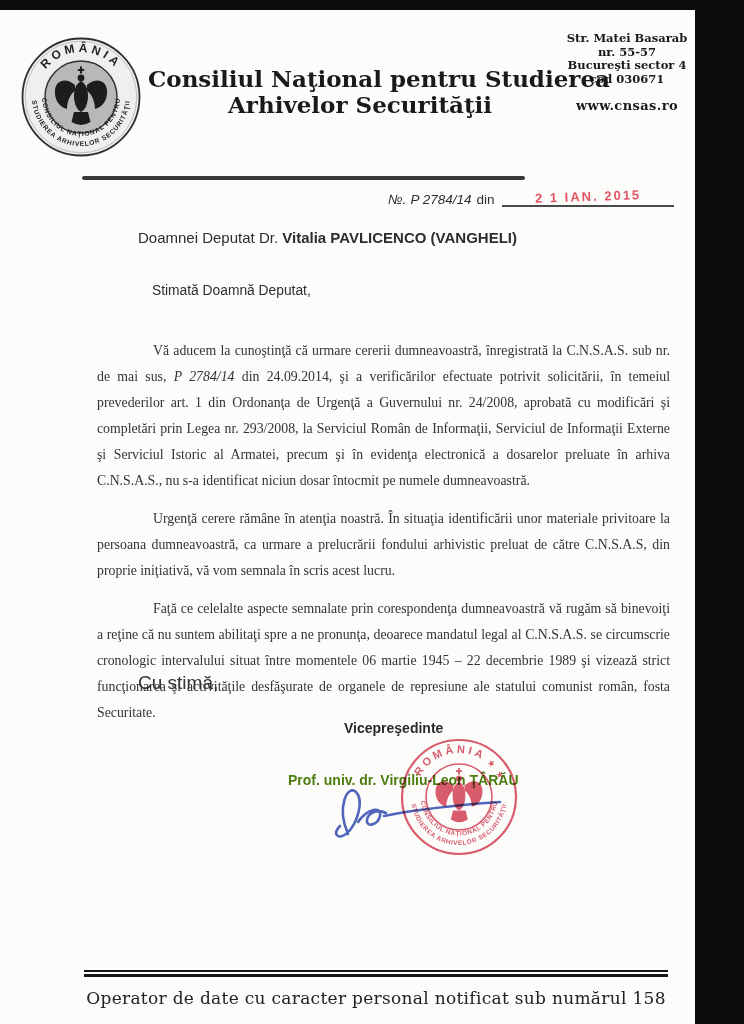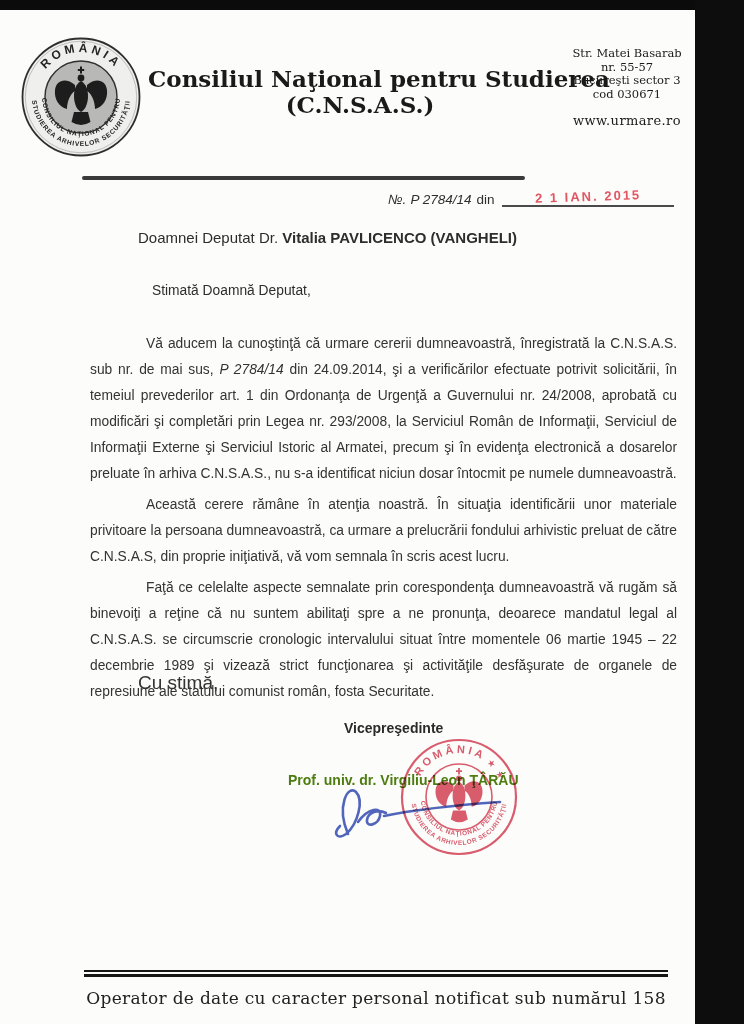--- a/index.html
+++ b/index.html
@@ -16,41 +16,41 @@
   .page{left:0;top:10px;width:695px;height:1014px;background:#fcfcfb;}
 
   
   .seal{left:20px;top:36px;}
   .org-name{
     left:148px;top:66px;width:424px;text-align:center;
     font-family:"DejaVu Serif",serif;font-weight:bold;color:#1a1a1a;
   }
   .org-name div{font-size:23px;line-height:26px;white-space:nowrap;}
   .contact{
-    left:552px;top:47px;width:150px;text-align:center;
-    font-family:"DejaVu Serif",serif;font-weight:normal;
+    left:552px;top:32px;width:150px;text-align:center;
+    font-family:"DejaVu Serif",serif;font-weight:bold;
     font-size:11.5px;line-height:13.5px;color:#191919;
   }
   .contact .grp{margin-bottom:13px;}
   .contact .website{font-size:13px;letter-spacing:.4px;margin-top:2px;}
   .header-rule{left:82px;top:176px;width:443px;height:4px;background:#3a3a3a;border-radius:2px;}
 
   
   .ref{left:388px;top:189px;display:flex;align-items:flex-end;font-size:13.5px;color:#2f2f2f;}
   .ref .no{font-style:italic;margin-right:4px;}
   .ref .num{font-style:italic;margin-right:5px;}
   .date-slot{display:inline-block;width:172px;border-bottom:2px solid #4a4a4a;text-align:center;margin-left:8px;padding-bottom:1px;}
   .date-stamp{display:inline-block;color:#e25562;font-weight:bold;font-size:13px;letter-spacing:2px;transform:rotate(-2deg);white-space:nowrap;}
 
   
   .recipient{left:138px;top:229px;font-size:15px;color:#2d2d2d;}
   .recipient .name{font-weight:bold;}
   .greeting{left:152px;top:283px;font-size:13.8px;color:#2d2d2d;}
   .body-text{left:85px;top:326px;width:597px;font-size:13.8px;line-height:26px;color:#333;text-align:justify;}
-  .body-text p{margin:5px;text-indent:56px;}
+  .body-text p{margin:12px;text-indent:56px;font-family:Liberation Serif, serif;}
   .body-text .ref-it{font-style:italic;}
   .regards{left:138px;top:672px;font-size:19px;color:#333;}
   .role{left:344px;top:720px;font-size:14px;font-weight:bold;color:#2a2a2a;}
   .signer{left:288px;top:772px;font-size:14px;font-weight:bold;color:#4d7c0f;white-space:nowrap;}
 
   .signature{left:318px;top:776px;}
   .stamp{left:398px;top:736px;opacity:.88;mix-blend-mode:multiply;}
 
   
   .footer-rule{left:84px;top:970px;width:584px;height:2px;border-top:2px solid #161616;border-bottom:3px solid #161616;}
@@ -88,31 +88,31 @@
     <circle cx="61" cy="42" r="3.4" fill="#1d1d1d"></circle>
     <path d="M61 45 C56 48 54 53 54 60 C54 68 57 74 61 76 C65 74 68 68 68 60 C68 53 66 48 61 45 Z" fill="#1d1d1d"></path>
     <path d="M55 49 C46 41 36 44 35 54 C34 63 39 71 47 73 C47 66 50 58 55 55 Z" fill="#1d1d1d"></path>
     <path d="M67 49 C76 41 86 44 87 54 C88 63 83 71 75 73 C75 66 72 58 67 55 Z" fill="#1d1d1d"></path>
     <path d="M54 76 h14 l2.5 10 q-9.5 6 -19 0 Z" fill="#1d1d1d"></path>
   </g>
 </svg>
 
 <div class="abs org-name">
   <div>Consiliul Naţional pentru Studierea</div>
-  <div>(C.N.S.A.S.)</div>
+  <div>Arhivelor Securităţii</div>
 </div>
 
 <div class="abs contact">
   <div class="grp">
     <div>Str. Matei Basarab</div>
     <div>nr. 55-57</div>
-    <div>Bucureşti sector 3</div>
+    <div>Bucureşti sector 4</div>
     <div>cod 030671</div>
   </div>
-  <div class="website">www.urmare.ro</div>
+  <div class="website">www.cnsas.ro</div>
 </div>
 
 <div class="abs header-rule"></div>
 
 <div class="abs ref">
   <span class="no">№.</span>
   <span class="num">P 2784/14</span>
   <span>din</span>
   <span class="date-slot">
     <span class="date-stamp">2 1 IAN. 2015</span>
@@ -120,21 +120,21 @@
 </div>
 
 <div class="abs recipient">
   <span>Doamnei Deputat Dr. </span><span class="name">Vitalia PAVLICENCO (VANGHELI)</span>
 </div>
 
 <div class="abs greeting">Stimată Doamnă Deputat,</div>
 
 <div class="abs body-text">
   <p><span>Vă aducem la cunoştinţă că urmare cererii dumneavoastră, înregistrată la C.N.S.A.S. sub nr. de mai sus, </span><span class="ref-it">P 2784/14</span><span> din 24.09.2014, şi a verificărilor efectuate potrivit solicitării, în temeiul prevederilor art. 1 din Ordonanţa de Urgenţă a Guvernului nr. 24/2008, aprobată cu modificări şi completări prin Legea nr. 293/2008, la Serviciul Român de Informaţii, Serviciul de Informaţii Externe şi Serviciul Istoric al Armatei, precum şi în evidenţa electronică a dosarelor preluate în arhiva C.N.S.A.S., nu s-a identificat niciun dosar întocmit pe numele dumneavoastră.</span></p>
-  <p>Această cerere rămâne în atenţia noastră. În situaţia identificării unor materiale privitoare la persoana dumneavoastră, ca urmare a prelucrării fondului arhivistic preluat de către C.N.S.A.S, din proprie iniţiativă, vă vom semnala în scris acest lucru.</p>
+  <p>Urgenţă cerere rămâne în atenţia noastră. În situaţia identificării unor materiale privitoare la persoana dumneavoastră, ca urmare a prelucrării fondului arhivistic preluat de către C.N.S.A.S, din proprie iniţiativă, vă vom semnala în scris acest lucru.</p>
   <p>Faţă ce celelalte aspecte semnalate prin corespondenţa dumneavoastră vă rugăm să binevoiţi a reţine că nu suntem abilitaţi spre a ne pronunţa, deoarece mandatul legal al C.N.S.A.S. se circumscrie cronologic intervalului situat între momentele 06 martie 1945 – 22 decembrie 1989 şi vizează strict funcţionarea şi activităţile desfăşurate de organele de represiune ale statului comunist român, fosta Securitate.</p>
 </div>
 
 <div class="abs regards">Cu stimă,</div>
 <div class="abs role">Vicepreşedinte</div>
 <div class="abs signer">Prof. univ. dr. Virgiliu-Leon ŢÂRĂU</div>
 
 <svg class="abs signature" width="190" height="75" viewBox="0 0 190 75">
   <g fill="none" stroke="#3f56b5" stroke-width="2.6" stroke-linecap="round" opacity="0.9">
     <path d="M30 58 C18 30 30 8 38 16 C46 24 40 48 28 58 C20 64 14 58 22 50"></path>

